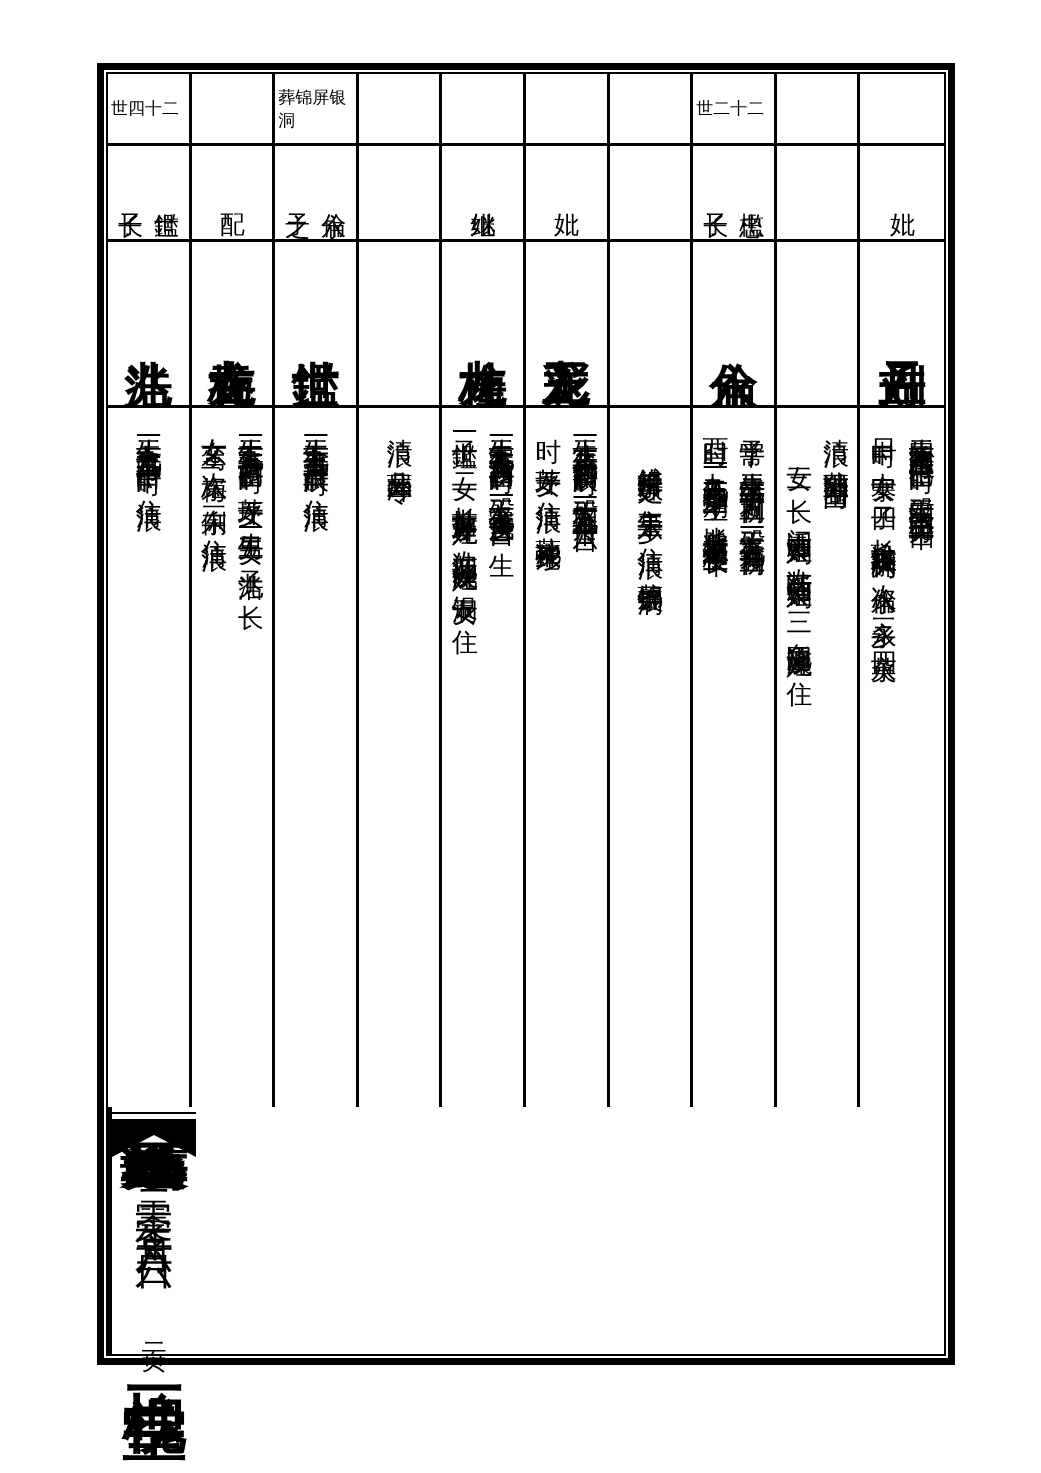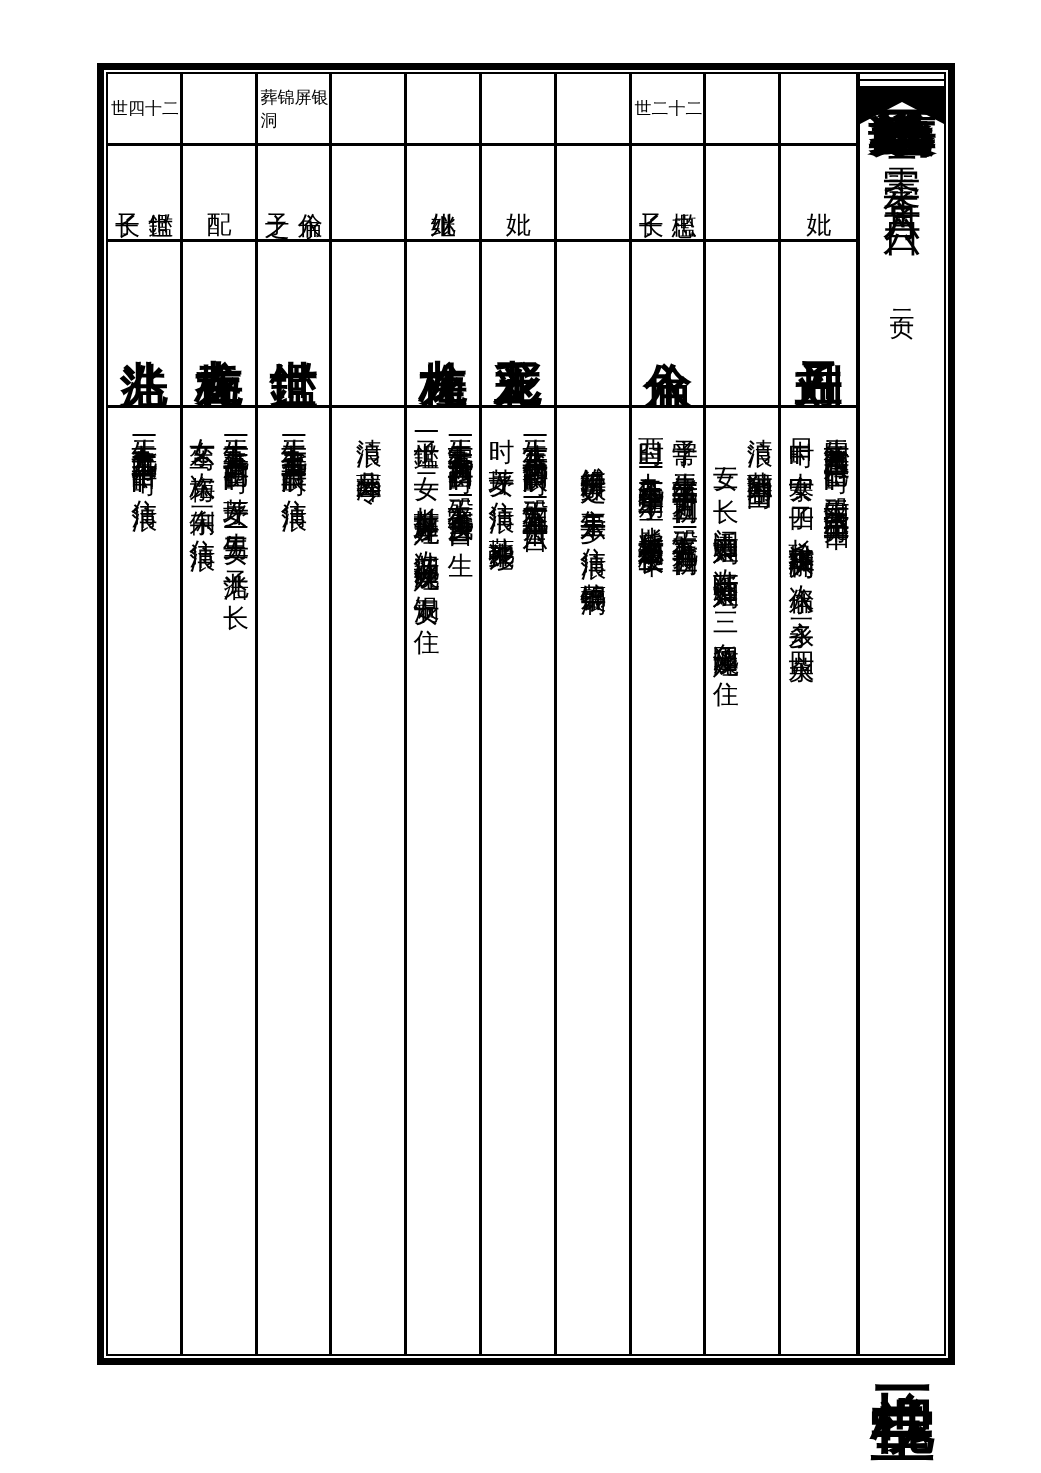--- a/index.html
+++ b/index.html
@@ -6,21 +6,21 @@
   .sheet {
     position:relative; width:1041px; height:1473px; background:#ffffff;
     font-family:"Liberation Serif","DejaVu Serif",serif; color:#000;
   }
   .frame-outer {
     position:absolute; left:97px; top:63px; width:858px; height:1302px;
     border:7px solid #000; padding:2px; box-sizing:border-box; background:#fff;
   }
   .frame-inner {
     width:100%; height:100%; box-sizing:border-box; border:2px solid #000;
-    display:flex; flex-direction:row;
+    display:flex; flex-direction:column;
   }
   
   .gtable {
     flex:1; display:grid;
     grid-template-columns:repeat(10,1fr);
     grid-template-rows:72px 96px 166px 1fr;
     grid-auto-flow:row;
   }
   .cell { border-right:3px solid #000; border-bottom:3px solid #000; overflow:hidden; }
   .cell.c-last { border-right:none; }

